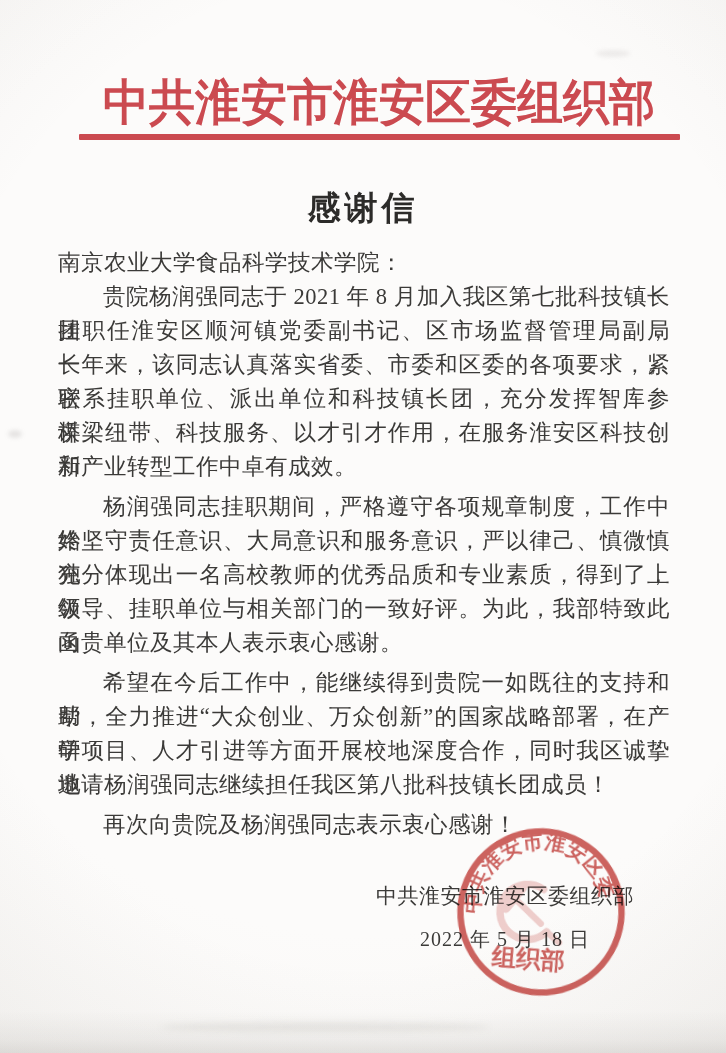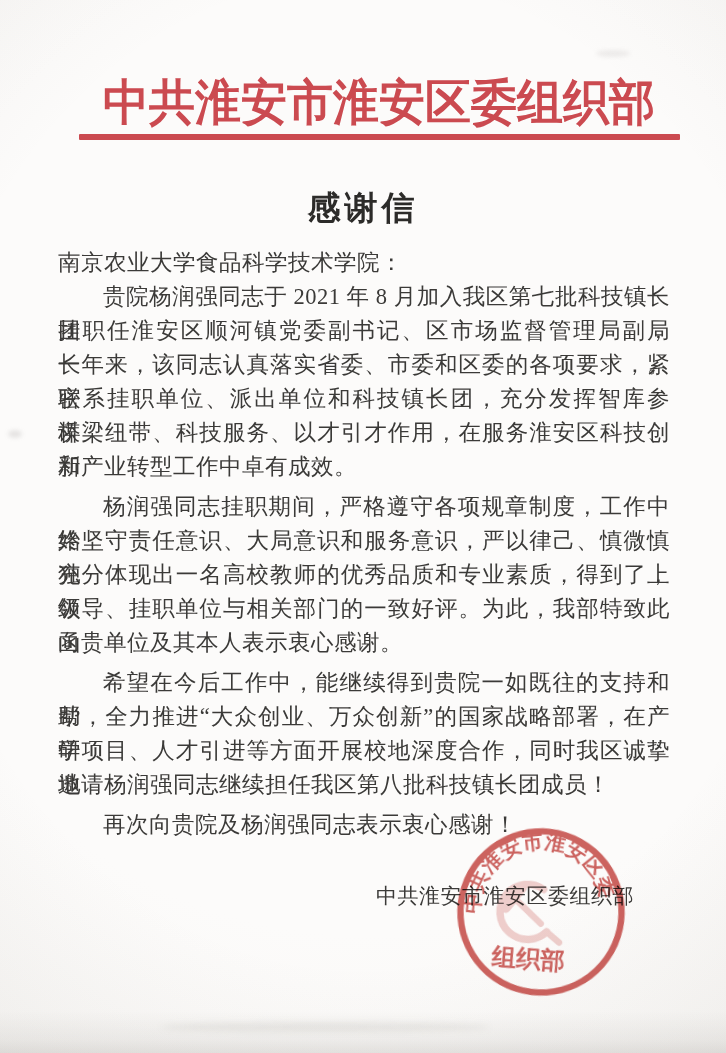--- a/index.html
+++ b/index.html
@@ -103,20 +103,21 @@
         <div class="line indent fill">希望在今后工作中，能继续得到贵院一如既往的支持和帮</div>
         <div class="line fill">助，全力推进“大众创业、万众创新”的国家战略部署，在产学</div>
         <div class="line fill">研项目、人才引进等方面开展校地深度合作，同时我区诚挚地</div>
         <div class="line">邀请杨润强同志继续担任我区第八批科技镇长团成员！</div>
         <div class="line indent">再次向贵院及杨润强同志表示衷心感谢！</div>
       </div>
   </div>
 
   <div class="sig">
     <div class="sig-org">中共淮安市淮安区委组织部</div>
+    <div class="sig-date">2022 年 5 月 18 日</div>
   </div>
 
   <svg class="seal" viewBox="0 0 200 200" xmlns="http://www.w3.org/2000/svg">
     <circle cx="100" cy="100" r="76" fill="none" stroke="currentColor" stroke-width="6"></circle>
     <path id="sealRingPath" d="M42,98 A58,58 0 0 1 158,98" fill="none"></path>
     <text font-size="19.5">
       <textPath href="#sealRingPath" textLength="176" lengthAdjust="spacing">中共淮安市淮安区委</textPath>
     </text>
     <text x="84" y="151" font-size="23" text-anchor="middle" transform="rotate(8 84 151)">组织部</text>
     <g transform="translate(88,99)" opacity="0.30" stroke="currentColor" fill="none" stroke-linecap="round">

